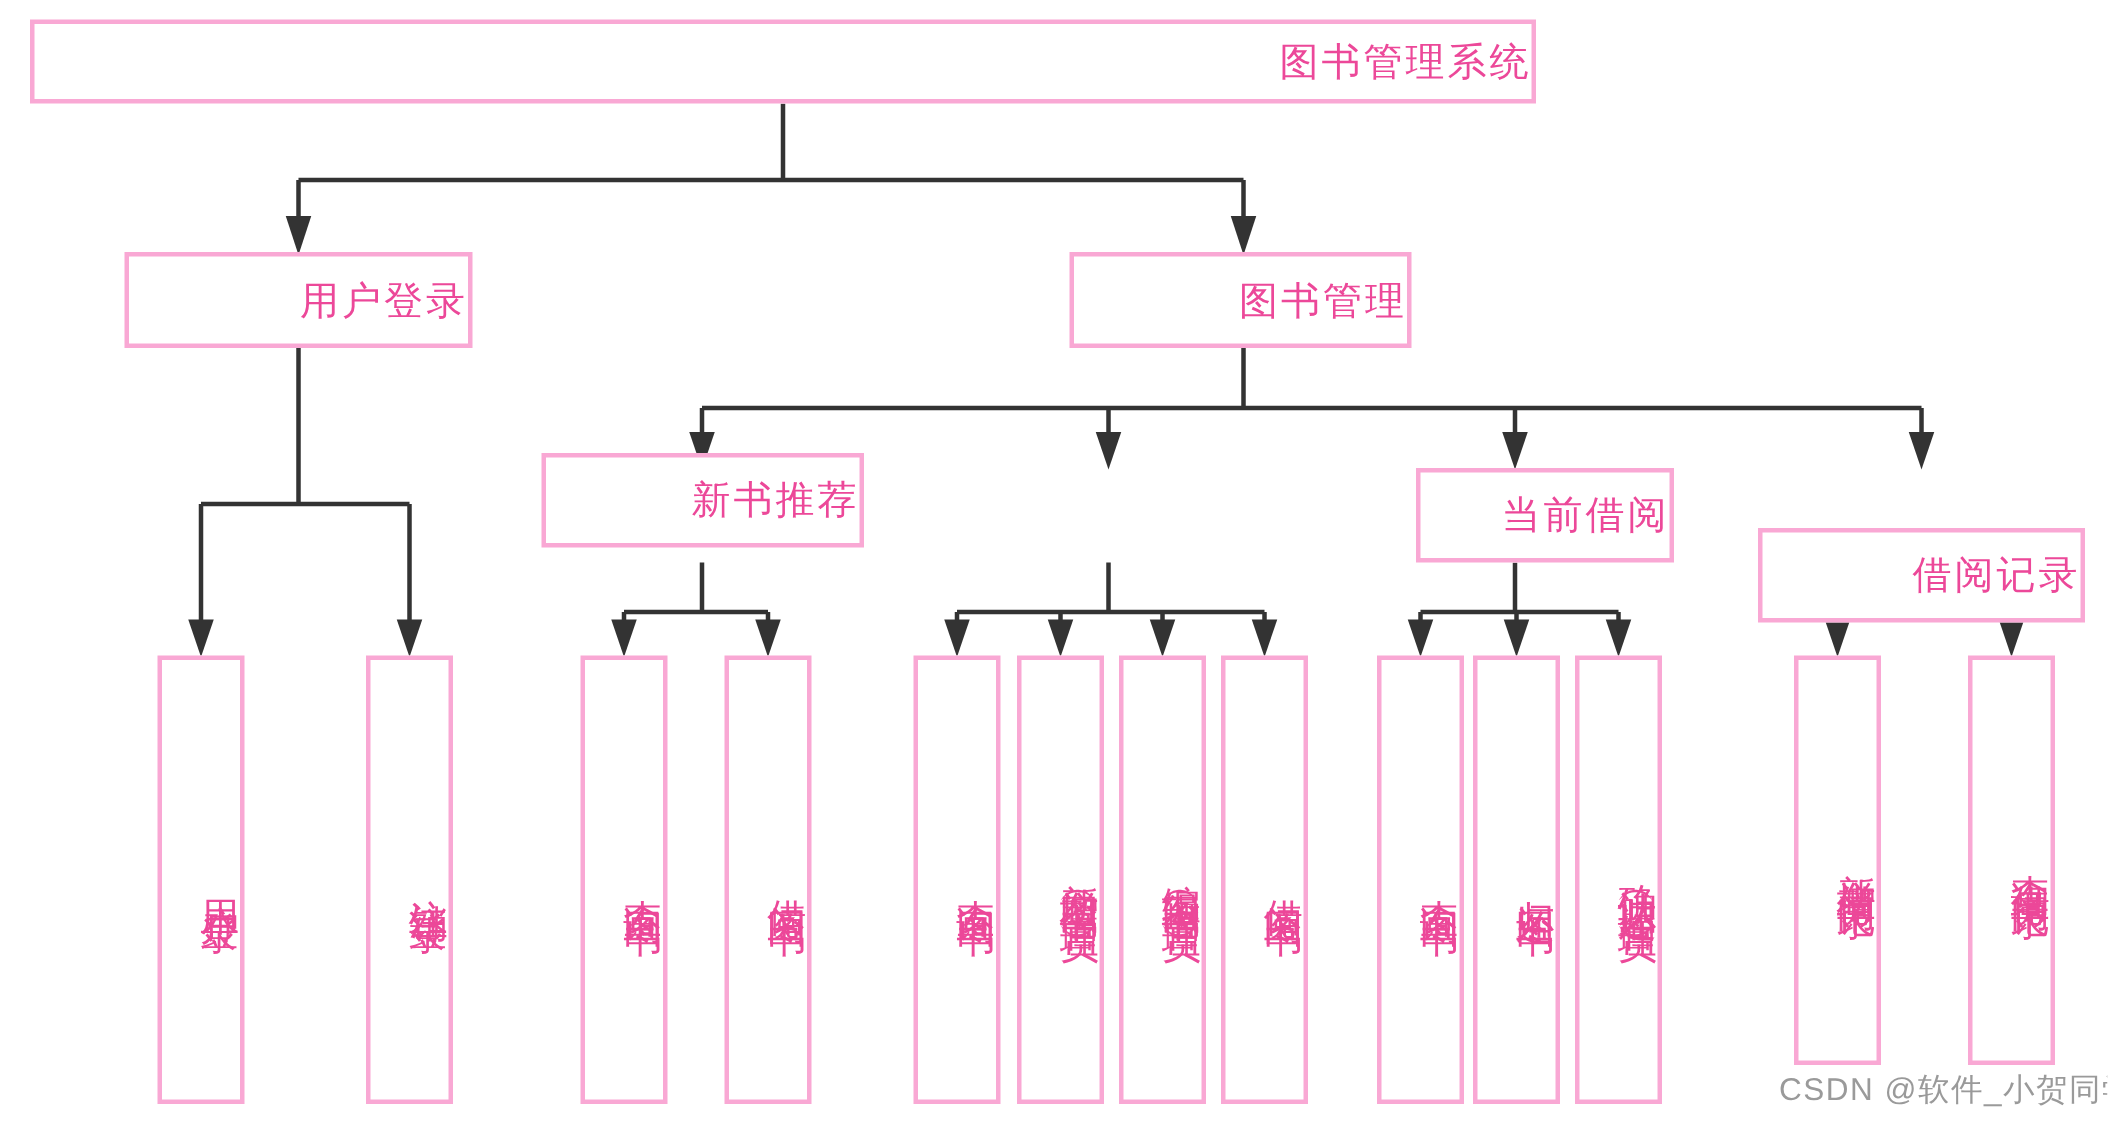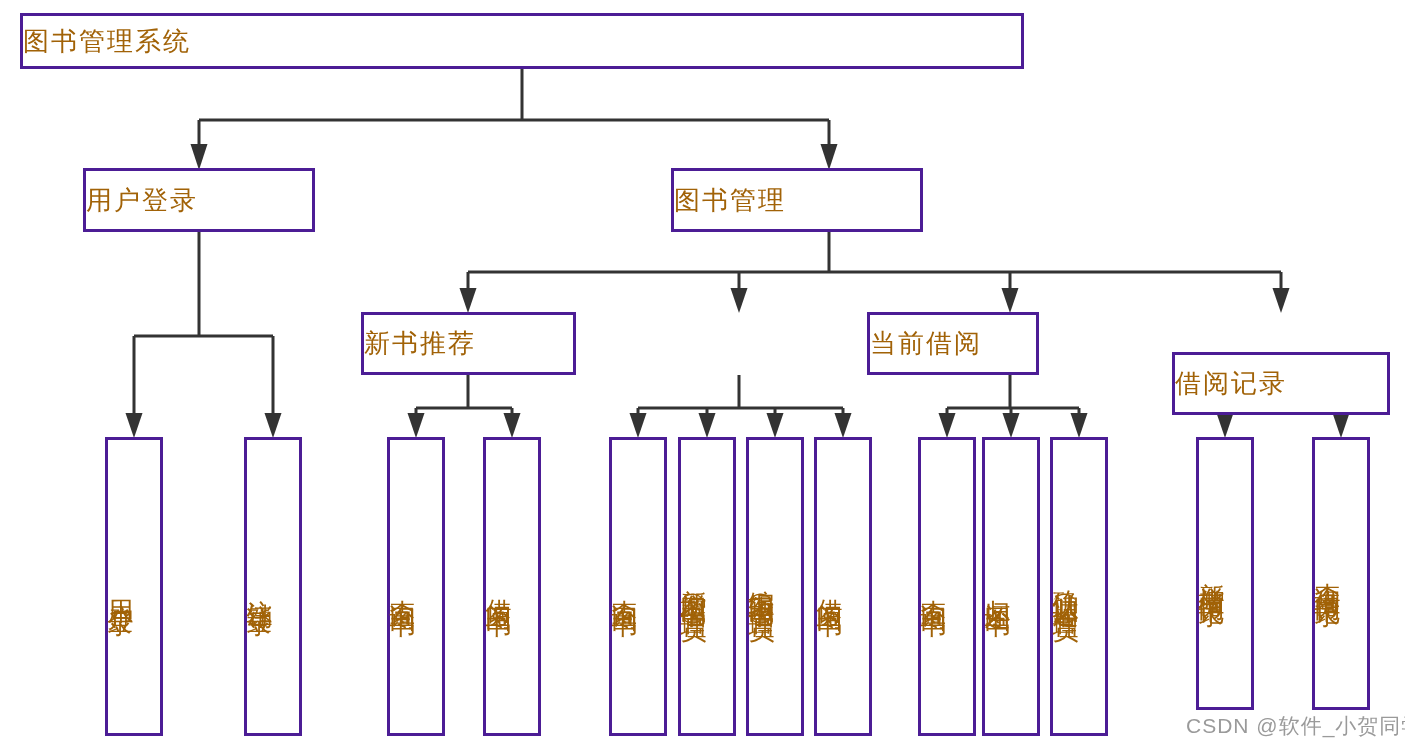--- a/index.html
+++ b/index.html
@@ -4,22 +4,22 @@
 <style>
   html,body{margin:0;padding:0;background:#ffffff;}
   .canvas{
     position:relative;width:1405px;height:747px;background:#ffffff;
     font-family:"Liberation Sans","DejaVu Sans",sans-serif;overflow:hidden;
   }
   .connectors{position:absolute;left:0;top:0;width:1405px;height:747px;}
   .connectors path{stroke:#333333;stroke-width:3;fill:none;}
   .connectors polygon{fill:#333333;stroke:none;}
   .box{
-    position:absolute;box-sizing:border-box;border:3px solid #4c1d95;background:#ffffff;
-    display:flex;align-items:center;justify-content:flex-start;color:#a16207;
+    position:absolute;box-sizing:border-box;border:3px solid #f9a8d4;background:#ffffff;
+    display:flex;align-items:center;justify-content:flex-end;color:#ec4899;
   }
   .hlabel{font-size:26px;letter-spacing:2px;white-space:nowrap;}
   .vlabel{
     writing-mode:vertical-rl;text-orientation:mixed;
     font-size:26px;letter-spacing:4px;line-height:1;white-space:nowrap;
   }
   .watermark{
     position:absolute;left:1186px;top:712px;font-size:21px;letter-spacing:1px;
     color:#9a9a9a;white-space:nowrap;z-index:5;
   }
@@ -79,28 +79,28 @@
     </g>
   </svg>
 
   <div class="box" style="left:20px;top:13px;width:1004px;height:56px;">
     <span class="hlabel">图书管理系统</span>
   </div>
 
   <div class="box" style="left:83px;top:168px;width:232px;height:64px;">
     <span class="hlabel">用户登录</span>
   </div>
-  <div class="box" style="left:671px;top:168px;width:252px;height:64px;">
+  <div class="box" style="left:713px;top:168px;width:228px;height:64px;">
     <span class="hlabel">图书管理</span>
   </div>
 
-  <div class="box" style="left:361px;top:312px;width:215px;height:63px;">
+  <div class="box" style="left:361px;top:302px;width:215px;height:63px;">
     <span class="hlabel">新书推荐</span>
   </div>
-  <div class="box" style="left:867px;top:312px;width:172px;height:63px;font-family:Liberation Serif, serif;">
+  <div class="box" style="left:944px;top:312px;width:172px;height:63px;font-family:Liberation Serif, serif;">
     <span class="hlabel">当前借阅</span>
   </div>
   <div class="box" style="left:1172px;top:312px;width:218px;height:63px;margin-top:40px;">
     <span class="hlabel">借阅记录</span>
   </div>
 
   <div class="box" style="left:105px;top:437px;width:58px;height:299px;">
     <span class="vlabel">用户登录</span>
   </div>
   <div class="box" style="left:244px;top:437px;width:58px;height:299px;">

